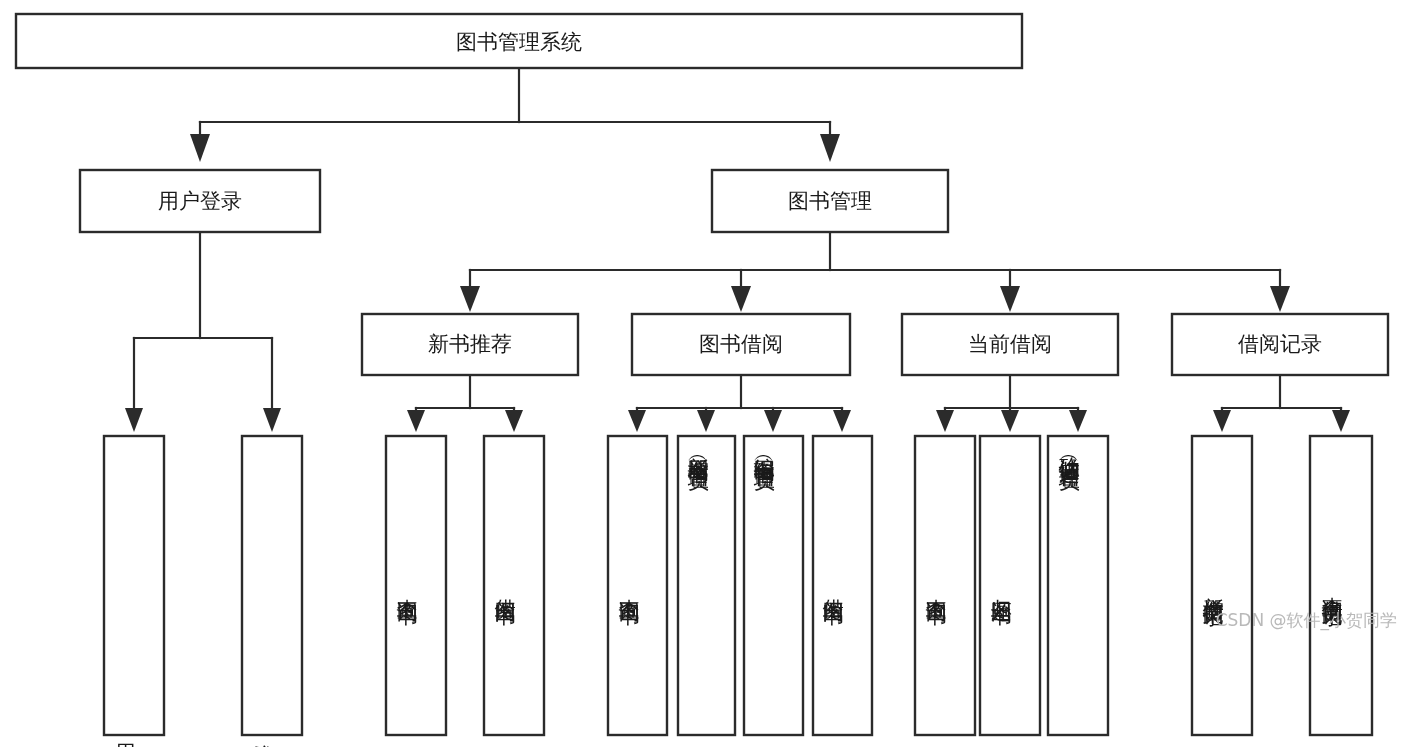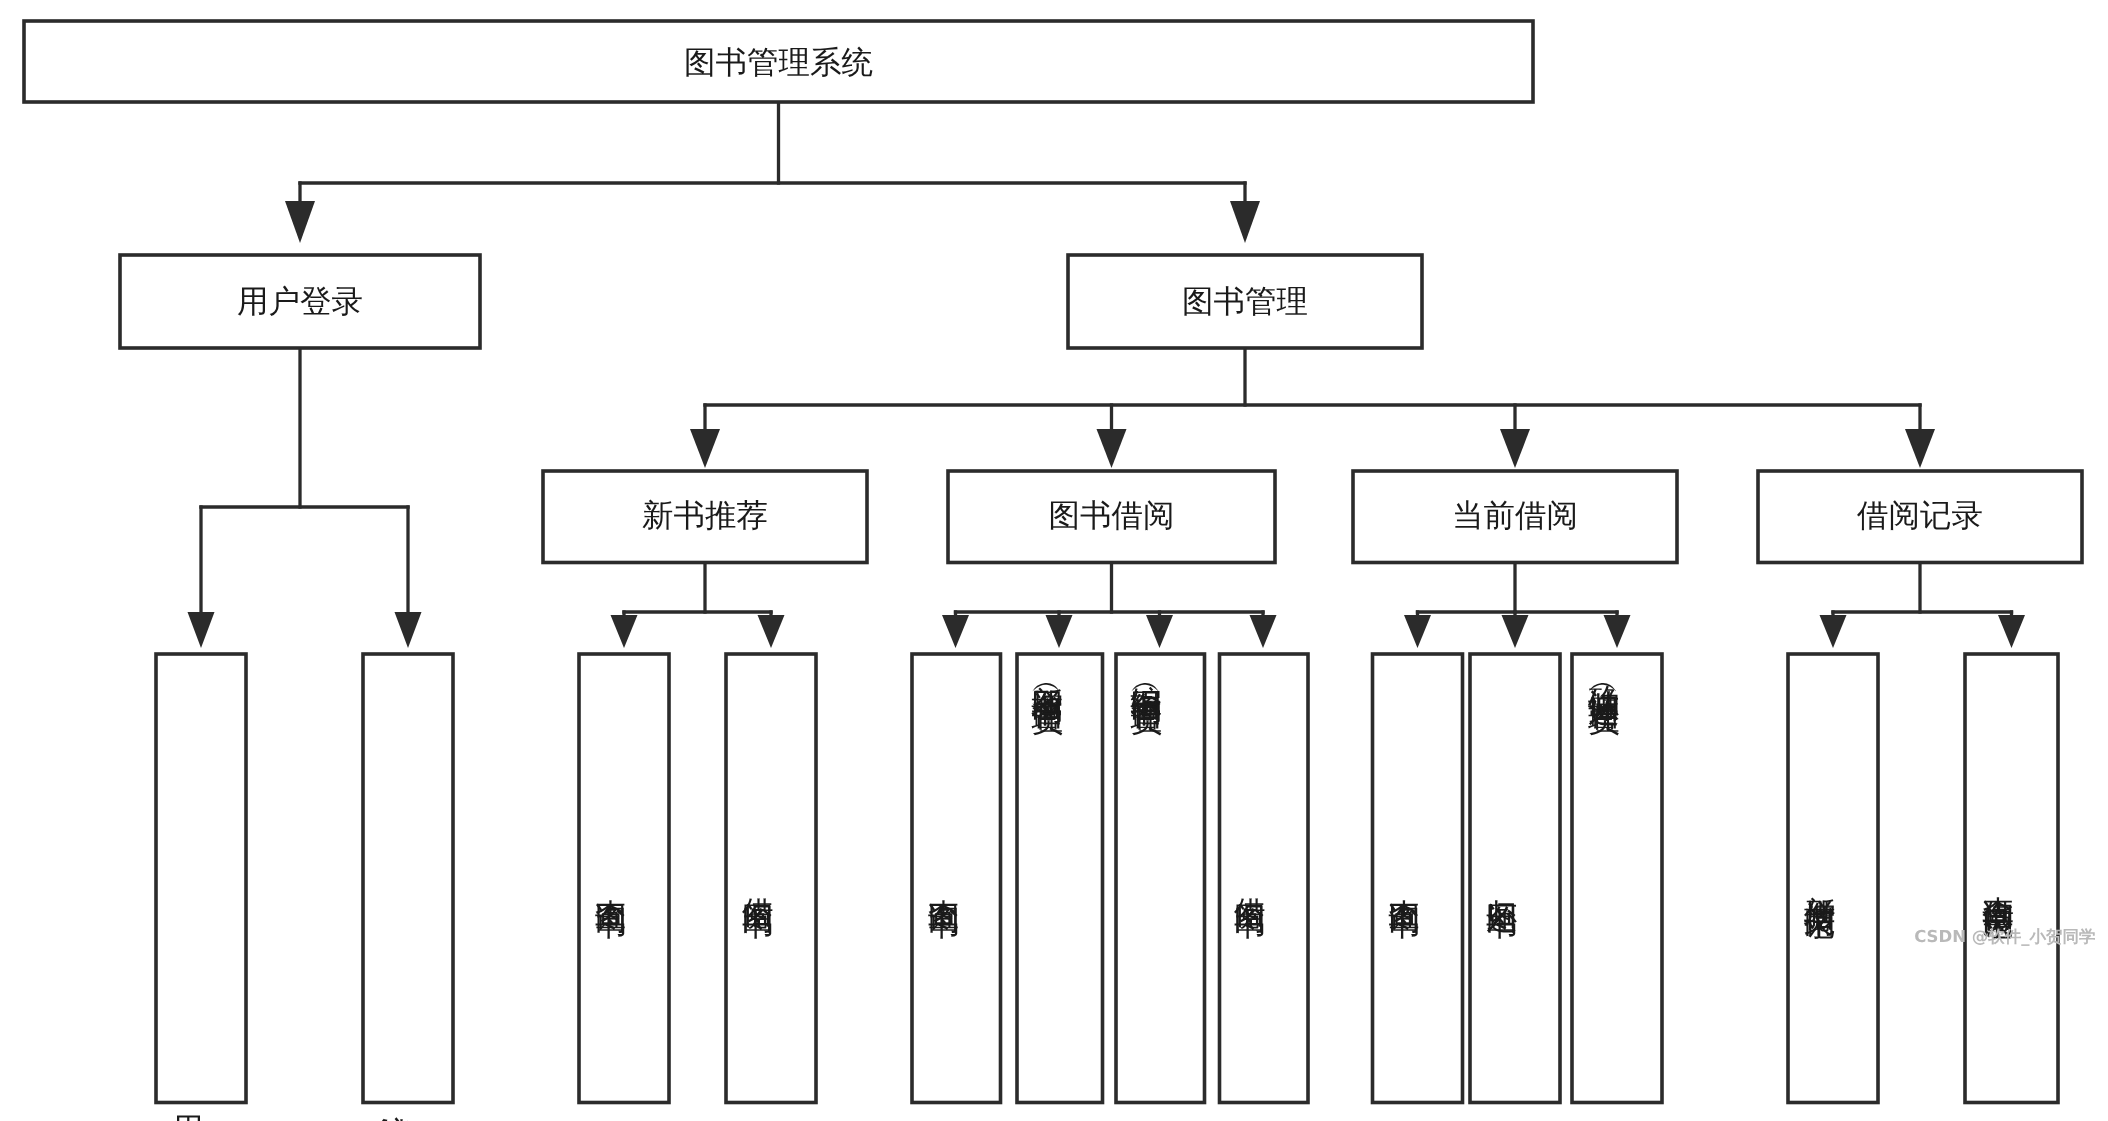--- a/index.html
+++ b/index.html
@@ -60,24 +60,23 @@
     letter-spacing: 2px;
     white-space: nowrap;
     pointer-events: none;
     text-align: center;
   }
   .watermark {
     position: absolute;
     right: 8px;
     bottom: 5px;
     font-family: "DejaVu Sans", "Liberation Sans", sans-serif;
-    font-size: 11px;
+    font-size: 17px;
     color: #b9b9b9;
     white-space: nowrap;
-    font-weight: bold;
   }
 </style>
 </head>
 <body>
 
 <div id="diagram-root">
 
   <svg class="diagram-svg" viewBox="0 0 1405 747">
 
     <g>

